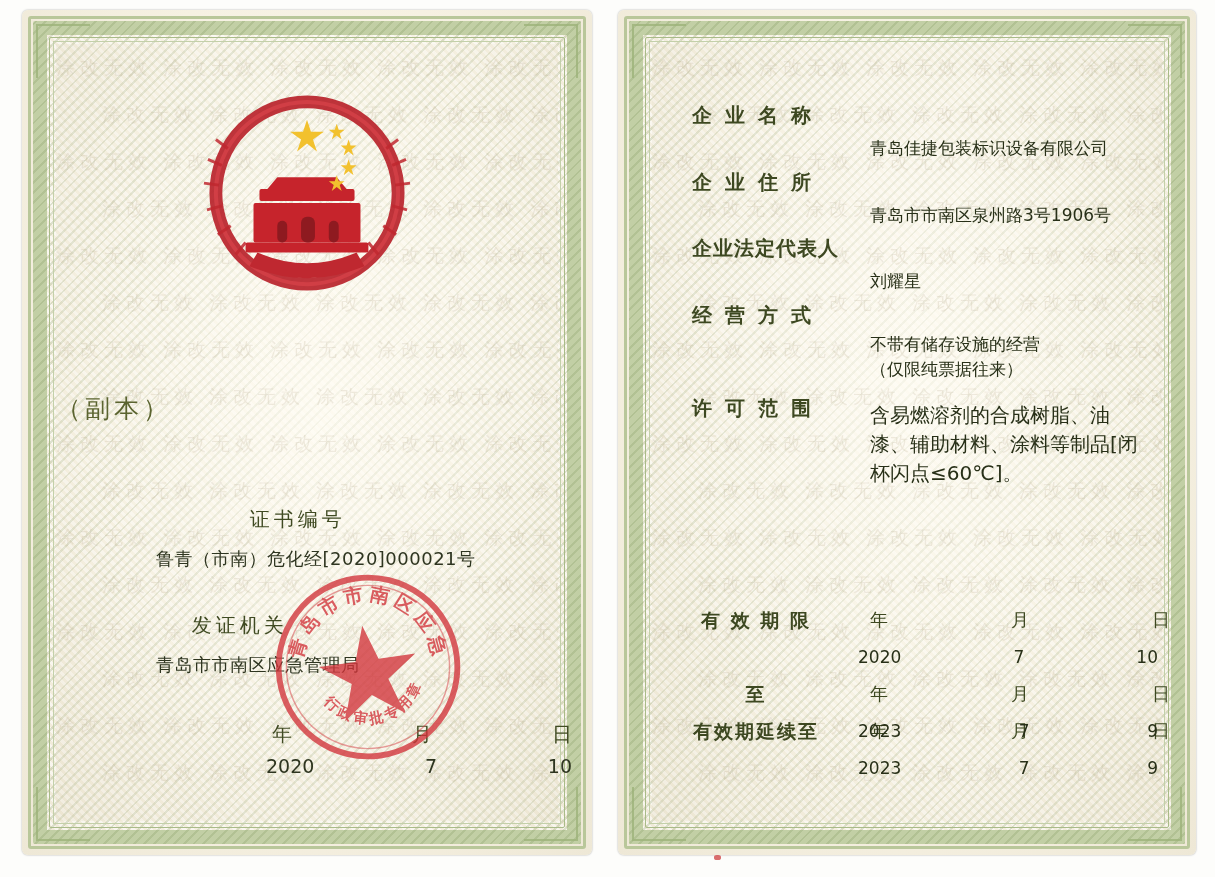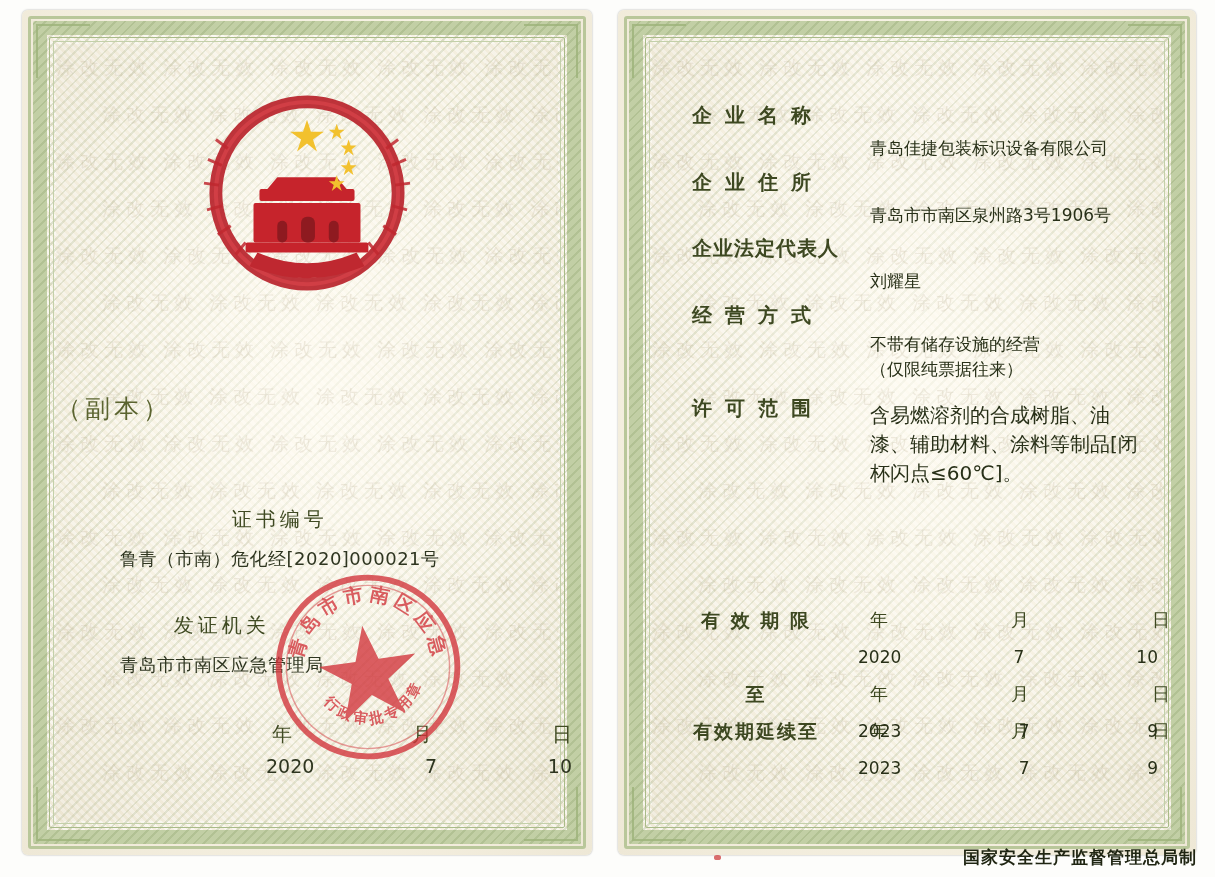--- a/index.html
+++ b/index.html
@@ -154,20 +154,21 @@
     font-size: 20px;
     letter-spacing: 4px;
     color: #3f4a22;
     text-align: center;
   }
   .field-value {
     font-family: "DejaVu Sans", sans-serif;
     font-size: 18px;
     color: #2e3520;
     margin-top: 14px;
+    margin-left: 36px;
     letter-spacing: .5px;
   }
 
   .left-date-row {
     position: absolute;
     left: 64px;
     right: 40px;
     bottom: 36px;
     height: 64px;
   }
@@ -544,16 +545,15 @@
             <span>7</span>
             <span>9</span>
           </div>
         </div>
 
       </div>
 
     </div>
   </div>
 
-  <div class="footer-note">国家安全生产监督管理总局制</div>
   <div class="speck"></div>
 
 </div>
 
 </body></html>

